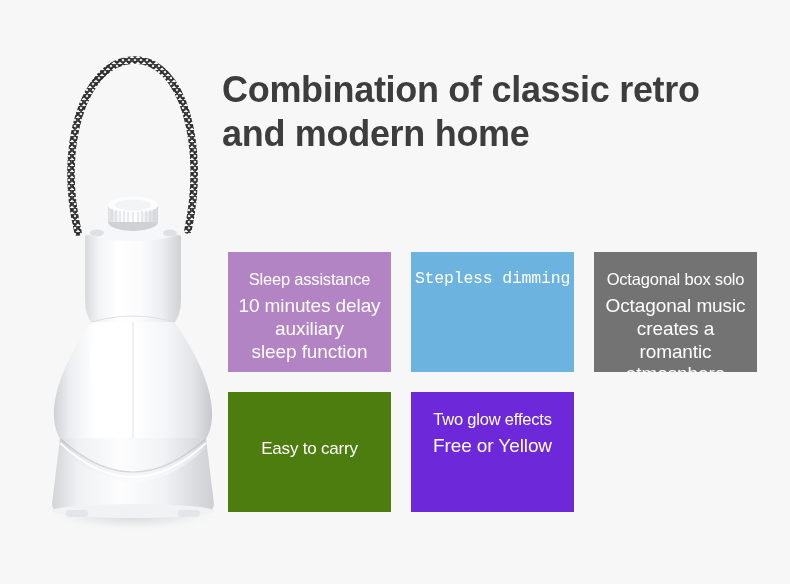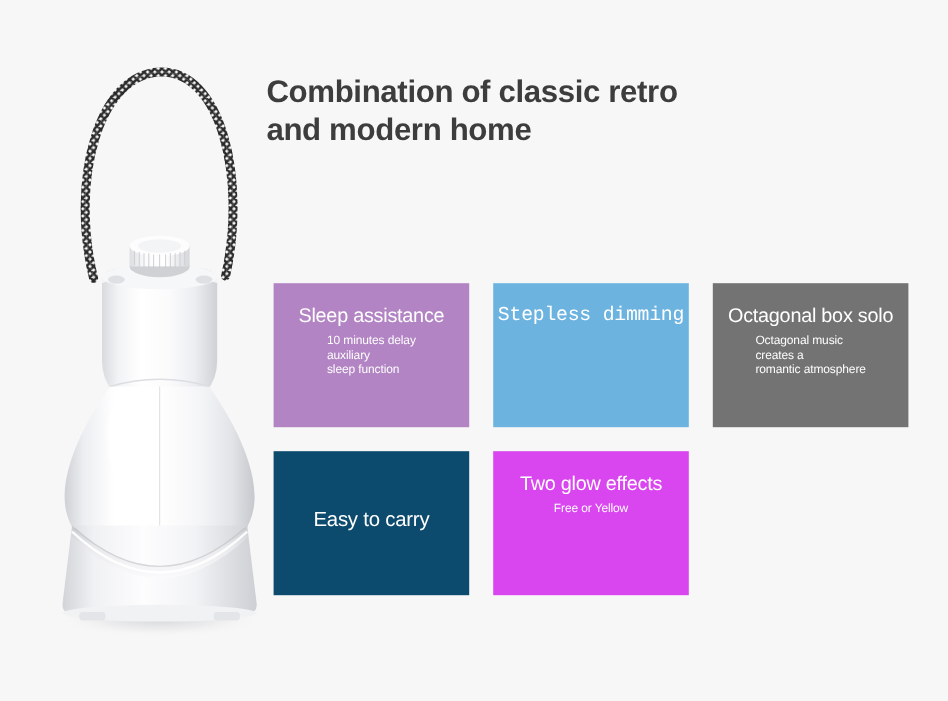--- a/index.html
+++ b/index.html
@@ -23,33 +23,33 @@
     width: 218px;
     height: 584px;
   }
 
   
   #page-title {
     position: absolute;
     left: 222px;
     top: 44px;
     width: 556px;
-    font-size: 26px;
+    font-size: 36px;
     line-height: 1.22;
     font-weight: bold;
     color: #3d3d3d;
     letter-spacing: -0.3px;
     white-space: pre-line;
   }
 
   
   #feature-grid {
     position: absolute;
     left: 228px;
-    top: 236px;
+    top: 252px;
     width: 540px;
     display: grid;
     grid-template-columns: 163px 163px 163px;
     grid-template-rows: 120px 120px;
     column-gap: 22px;
     row-gap: 8px;
     gap: 20px;
   }
   .feature-card {
     position: relative;
@@ -68,24 +68,24 @@
   .card-title {
     font-size: 16.5px;
     color: #ffffff;
     line-height: 1.15;
     text-align: center;
     white-space: nowrap;
     letter-spacing: -0.2px;
   }
   .card-sub {
     margin-top: 6px;
-    font-size: 10px;
+    font-size: 19px;
     color: #fdfdfd;
     line-height: 1.2;
-    text-align: left;
+    text-align: center;
     white-space: pre-line;
     letter-spacing: -0.1px;
   }
   .feature-card.centered .card-title {
     font-size: 17px;
   }
 
   
   .lantern-svg { display: block; }
 </style>
@@ -211,23 +211,23 @@
     <div class="card-title">Stepless dimming</div>
   </div>
 
   <div class="feature-card" style="background: #737373;">
     <div class="card-title">Octagonal box solo</div>
     <div class="card-sub">Octagonal  music
 creates a
 romantic atmosphere</div>
   </div>
 
-  <div class="feature-card centered" style="background: #0c4a6e; align-items: center;">
+  <div class="feature-card centered" style="background: #4d7c0f; align-items: center;">
     <div class="card-title">Easy to carry</div>
   </div>
 
-  <div class="feature-card" style="background: #d946ef;">
+  <div class="feature-card" style="background: #6d28d9;">
     <div class="card-title">Two glow effects</div>
     <div class="card-sub">Free or Yellow</div>
   </div>
 
 
 </div>
 
 </body></html>

